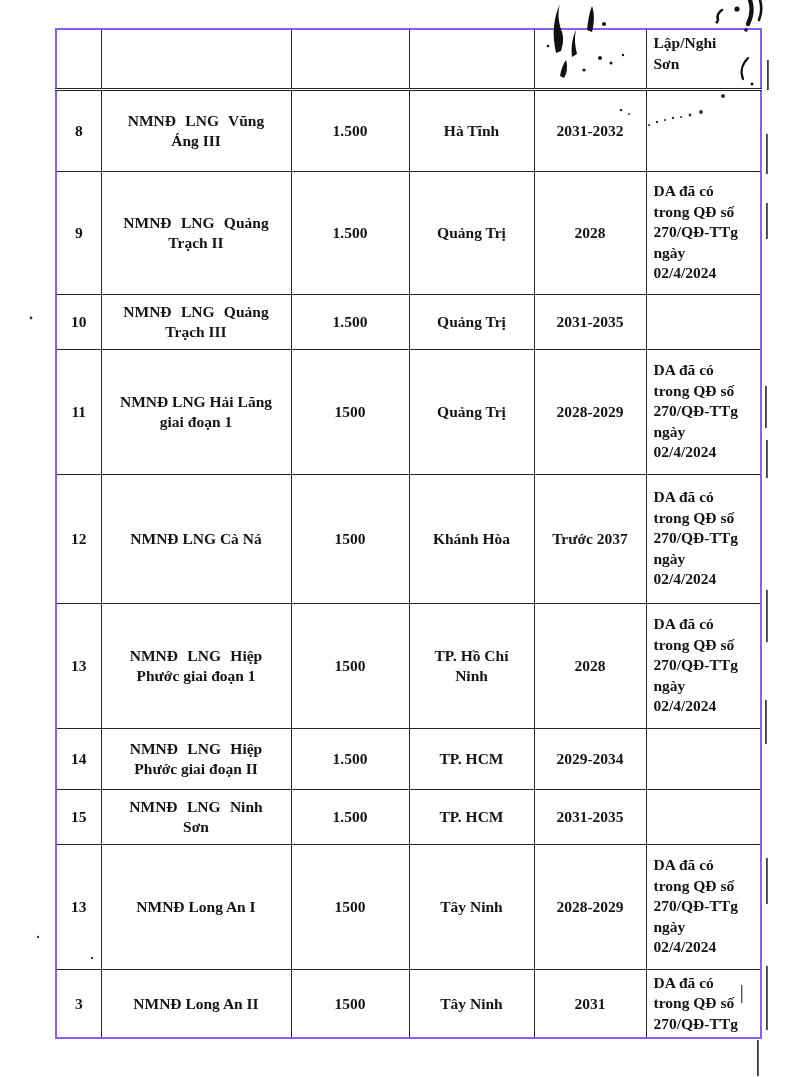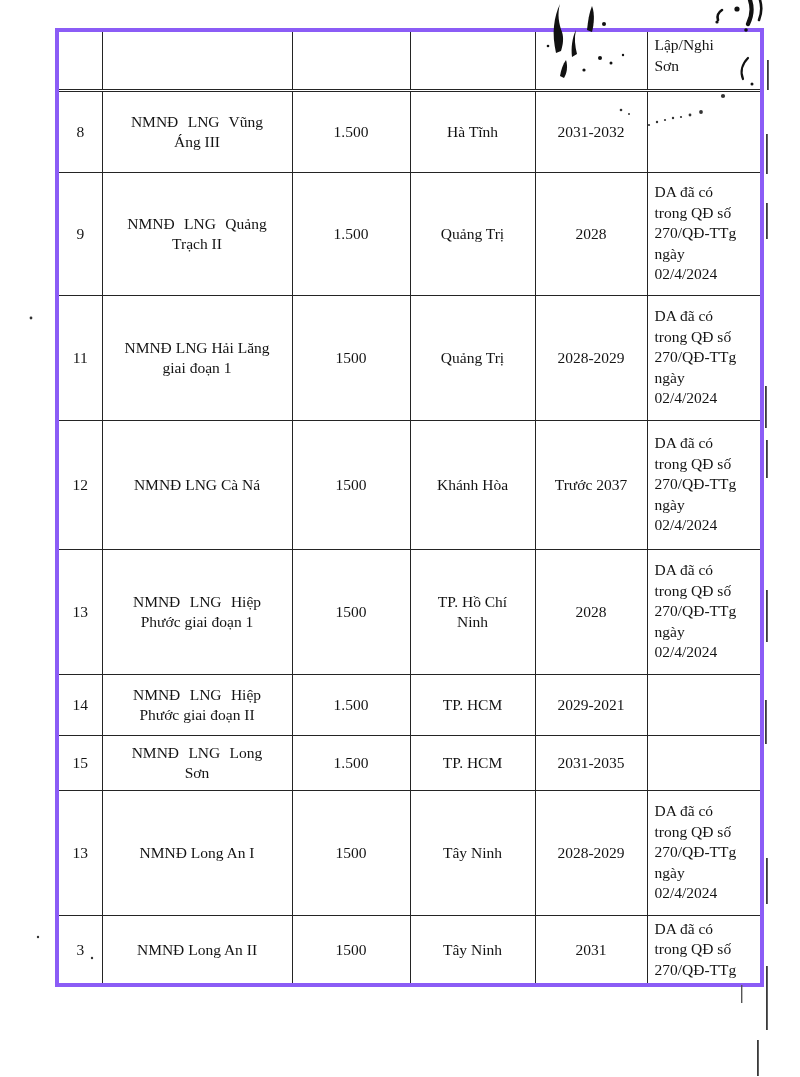--- a/index.html
+++ b/index.html
@@ -4,21 +4,22 @@
 <style>
   html,body{margin:0;padding:0;}
   body{
     width:800px;height:1077px;position:relative;overflow:hidden;
     background:#ffffff;color:#141414;
     font-family:"Liberation Serif","DejaVu Serif",serif;
   }
   .doc-table{
     position:absolute;left:55px;top:28px;width:705px;
     border-collapse:collapse;table-layout:fixed;
-    border:4px solid #8b5cf6;
+    border:2px solid #8b5cf6;
+    font-weight:bold;
   }
   .doc-table td{
     border:1.4px solid #242424;
     vertical-align:middle;
     font-size:15.5px;line-height:1.28;
     padding:2px 6px;
     white-space:pre-line;
     overflow:hidden;
   }
   tr.rh-hdr{height:60px}
@@ -77,20 +78,29 @@
 Trạch II</td>
     <td class="c-cap">1.500</td>
     <td class="c-prov">Quảng Trị</td>
     <td class="c-per">2028</td>
     <td class="c-note">DA đã có
 trong QĐ số
 270/QĐ-TTg
 ngày
 02/4/2024</td>
   </tr>
+  <tr class="rh-10">
+    <td class="c-no">10</td>
+    <td class="c-name stretch">NMNĐ LNG Quảng
+Trạch III</td>
+    <td class="c-cap">1.500</td>
+    <td class="c-prov">Quảng Trị</td>
+    <td class="c-per">2031-2035</td>
+    <td class="c-note"></td>
+  </tr>
   <tr class="rh-11">
     <td class="c-no">11</td>
     <td class="c-name">NMNĐ LNG Hải Lăng
 giai đoạn 1</td>
     <td class="c-cap">1500</td>
     <td class="c-prov">Quảng Trị</td>
     <td class="c-per">2028-2029</td>
     <td class="c-note">DA đã có
 trong QĐ số
 270/QĐ-TTg
@@ -122,26 +132,26 @@
 270/QĐ-TTg
 ngày
 02/4/2024</td>
   </tr>
   <tr class="rh-14">
     <td class="c-no">14</td>
     <td class="c-name stretch">NMNĐ LNG Hiệp
 Phước giai đoạn II</td>
     <td class="c-cap">1.500</td>
     <td class="c-prov">TP. HCM</td>
-    <td class="c-per">2029-2021</td>
+    <td class="c-per">2029-2034</td>
     <td class="c-note"></td>
   </tr>
   <tr class="rh-15">
     <td class="c-no">15</td>
-    <td class="c-name stretch">NMNĐ LNG Long
+    <td class="c-name stretch">NMNĐ LNG Ninh
 Sơn</td>
     <td class="c-cap">1.500</td>
     <td class="c-prov">TP. HCM</td>
     <td class="c-per">2031-2035</td>
     <td class="c-note"></td>
   </tr>
   <tr class="rh-16">
     <td class="c-no">13</td>
     <td class="c-name">NMNĐ Long An I</td>
     <td class="c-cap">1500</td>

